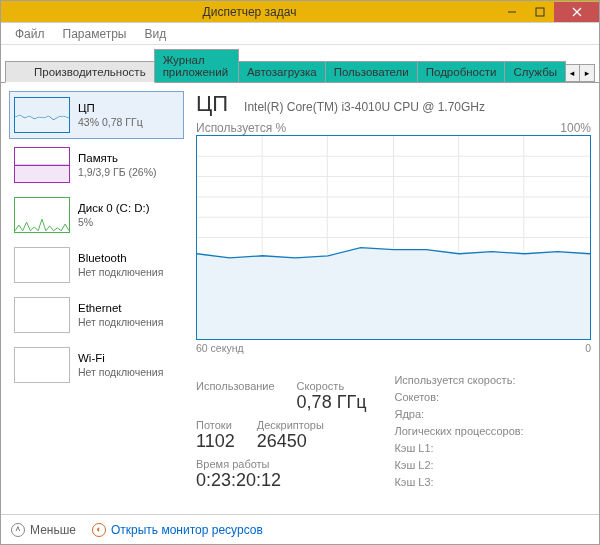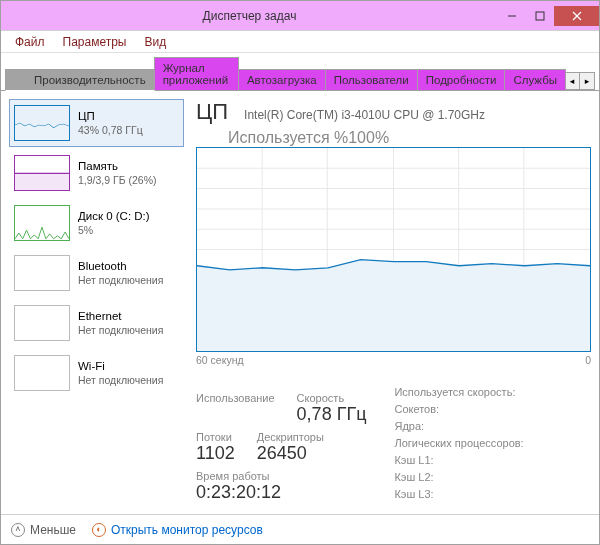--- a/index.html
+++ b/index.html
@@ -1,42 +1,42 @@
 <!DOCTYPE html>
 <html><head>
 <meta charset="utf-8">
 <style>
   * { box-sizing: border-box; margin: 0; padding: 0; font-family: "Segoe UI", Tahoma, sans-serif; }
   body { background: #fff; width: 600px; height: 545px; overflow: hidden; border: 1px solid #a0a0a0; display: flex; flex-direction: column; }
-  .titlebar { height: 30px; background: #f0abfc; display: flex; align-items: center; border-bottom: 1px solid #d0d0d0; }
+  .titlebar { height: 22px; background: #eab308; display: flex; align-items: center; border-bottom: 1px solid #d0d0d0; }
   .titlebar-title { flex: 1; text-align: center; font-size: 12px; color: #333; }
   .win-btns { display: flex; }
   .win-btn { width: 28px; height: 20px; display: flex; align-items: center; justify-content: center; font-size: 12px; }
   .win-btn.close { background: #c75050; color: #fff; width: 45px; }
   .menubar { height: 22px; display: flex; align-items: center; font-size: 12px; padding-left: 6px; border-bottom: 1px solid #e0e0e0; gap: 2px; }
-  .menu-item { padding: 20px 8px; color: #7f1d1d; }
+  .menu-item { padding: 20px 8px; color: #737373; }
   .tabs-row { display: flex; align-items: flex-end; border-bottom: 1px solid #a0a0a0; padding: 4px 4px 0 4px; font-size: 11.5px; background: #fff; }
-  .tab { padding: 4px 8px; border: 1px solid #a0a0a0; border-bottom: none; margin-right: -1px; background: #d946ef; color: #333; position: relative; }
-  .tab.active { background: #a3a3a3; z-index: 2; border-bottom: 1px solid #fff; margin-bottom: -1px; padding-left: 28px; }
+  .tab { padding: 4px 8px; border: 1px solid #a0a0a0; border-bottom: none; margin-right: -1px; background: #14b8a6; color: #333; position: relative; }
+  .tab.active { background: #e5e5e5; z-index: 2; border-bottom: 1px solid #fff; margin-bottom: -1px; padding-left: 28px; }
   .tab-nav { margin-left: auto; display: flex; gap: 0; }
   .tab-nav-btn { width: 16px; height: 18px; border: 1px solid #a0a0a0; display: flex; align-items: center; justify-content: center; font-size: 9px; background: #f0f0f0; margin-left: -1px; }
   .content { flex: 1; display: flex; overflow: hidden; padding: 8px; gap: 12px; }
   .sidebar { width: 175px; display: flex; flex-direction: column; gap: 2px; }
   .side-item { display: flex; gap: 8px; padding: 5px 4px; align-items: center; border: 1px solid transparent; }
   .side-item.selected { background: #e8f0fa; border: 1px solid #7da2ce; }
   .thumb { width: 56px; height: 36px; border: 1px solid; position: relative; overflow: hidden; }
   .thumb svg { position: absolute; inset: 0; }
   .side-text { display: flex; flex-direction: column; font-size: 11.5px; line-height: 1.3; }
   .side-title { font-weight: 400; color: #000; }
   .side-sub { color: #666; font-size: 10.5px; }
   .main { flex: 1; display: flex; flex-direction: column; overflow: hidden; }
   .main-head { display: flex; align-items: baseline; gap: 16px; margin-bottom: 4px; }
   .main-h1 { font-size: 22px; font-weight: 400; color: #333; }
   .main-sub { font-size: 12px; color: #666; }
-  .graph-labels { display: flex; font-size: 16px; color: #888; margin-left: 32px; }
+  .graph-labels { display: flex; justify-content: space-between; font-size: 12px; color: #888; }
   .graph { height: 205px; border: 1px solid #127abf; position: relative; margin-bottom: 2px; background: #fff; }
   .graph svg { width: 100%; height: 100%; display: block; }
   .graph-bottom-labels { display: flex; justify-content: space-between; font-size: 10.5px; color: #888; margin-bottom: 18px; }
   .stats { display: flex; gap: 28px; font-size: 11px; align-items: flex-end; }
   .stat-col { display: flex; flex-direction: column; gap: 6px; }
   .stat-label { color: #888; font-size: 11px; }
   .stat-val { color: #333; font-size: 18px; }
   .stat-row { display: flex; gap: 22px; }
   .detail-col { font-size: 11px; color: #888; line-height: 1.55; }
   .footer { height: 30px; border-top: 1px solid #d0d0d0; display: flex; align-items: center; padding: 0 10px; font-size: 12px; gap: 16px; }

